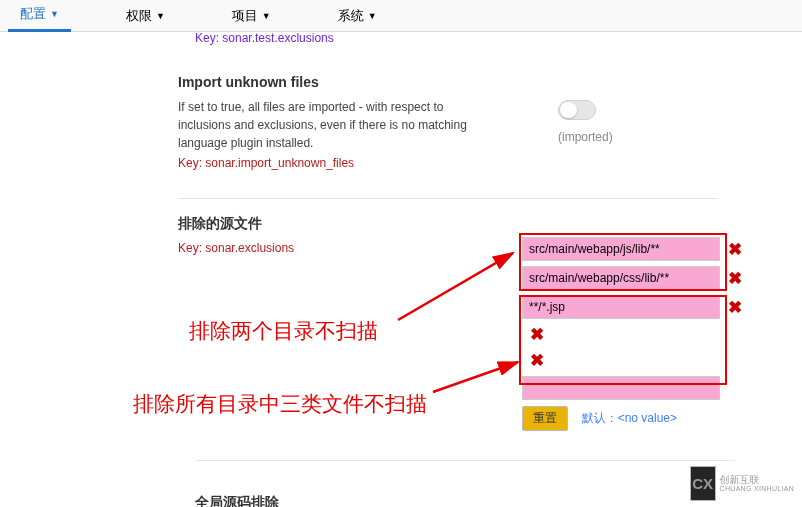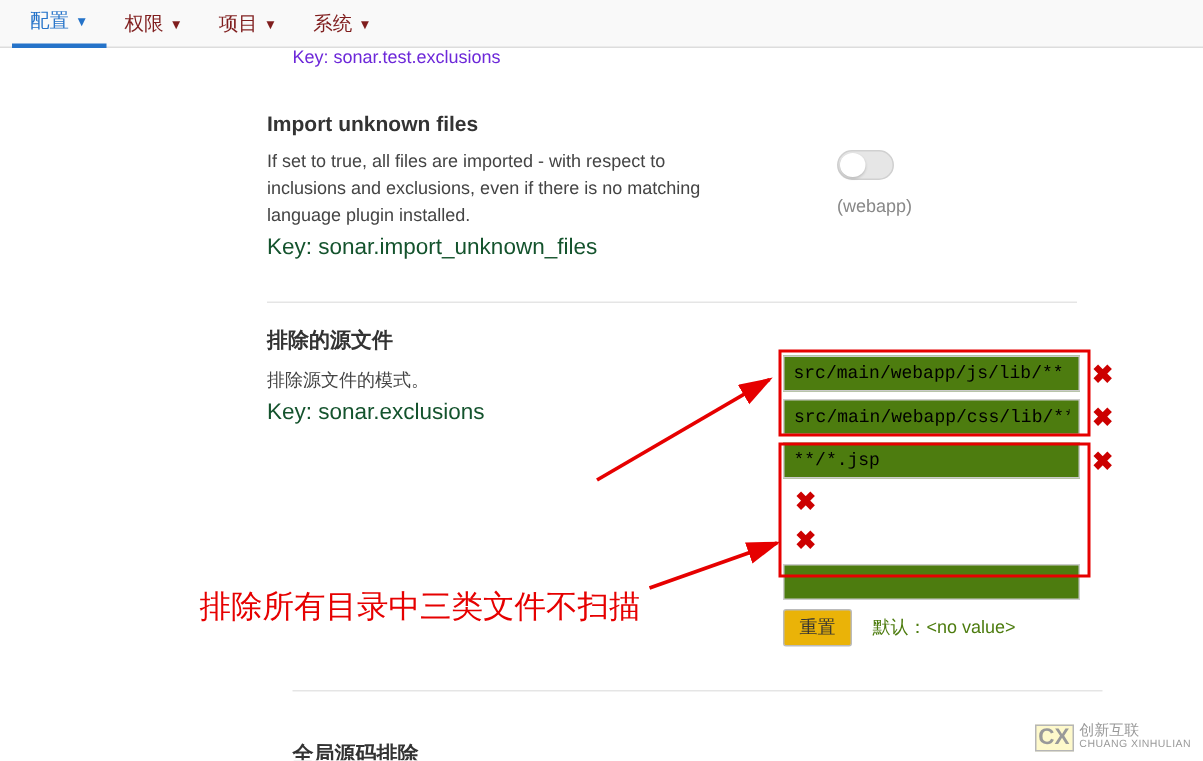--- a/index.html
+++ b/index.html
@@ -1,40 +1,40 @@
 <!DOCTYPE html>
 <html><head>
   <meta charset="utf-8">
   <style>
     * { margin: 0; padding: 0; box-sizing: border-box; }
     body { font-family: -apple-system, "Helvetica Neue", Arial, sans-serif; font-size: 13px; color: #333; background: #fff; width: 802px; height: 507px; overflow: hidden; position: relative; }
-    .nav-bar { background: #f9f9f9; border-bottom: 1px solid #ddd; height: 32px; display: flex; align-items: center; padding: 0 8px; }
-    .nav-tab { padding: 0 12px; height: 32px; display: flex; align-items: center; cursor: pointer; font-size: 13px; color: #7f1d1d; }
+    .nav-bar { background: #f9f9f9; border-bottom: 1px solid #ddd; height: 32px; display: flex; align-items: center; padding: 0 8px; gap: 43px; }
+    .nav-tab { padding: 0 12px; height: 32px; display: flex; align-items: center; cursor: pointer; font-size: 13px; color: #000000; }
     .nav-tab.active { color: #2573c9; border-bottom: 3px solid #2573c9; }
     .nav-tab .caret { margin-left: 4px; font-size: 9px; }
     .content { position: absolute; top: 32px; left: 0; right: 0; bottom: 0; overflow: hidden; }
     .main-col { position: absolute; left: 178px; top: -2px; width: 380px; }
     .section { margin-bottom: 28px; }
     .section-title { font-weight: bold; font-size: 14px; margin-bottom: 8px; }
     .section-desc { font-size: 12px; color: #444; line-height: 1.5; margin-bottom: 4px; width: 290px; }
-    .section-key { color: #14532d; font-size: 15px; }
+    .section-key { color: #b91c1c; font-size: 12px; }
     .key-topcut { color: #6d28d9; font-size: 12px; position: absolute; left: 195px; top: -1px; }
     .toggle { position: absolute; left: 558px; top: 68px; width: 38px; height: 20px; background: #e6e6e6; border-radius: 20px; border: 1px solid #d0d0d0; }
     .toggle-knob { position: absolute; left: 1px; top: 1px; width: 17px; height: 16px; background: #fff; border-radius: 50%; box-shadow: 0 1px 2px rgba(0,0,0,0.2); }
     .default-label { position: absolute; left: 558px; top: 98px; color: #888; font-size: 12px; }
     .input-row { display: flex; align-items: center; margin-bottom: 5px; }
-    .text-input { width: 198px; height: 24px; border: 1px solid #ccc; padding: 2px 6px; font-size: 12px; font-family: Liberation Mono, monospace; background: #4d7c0f; }
+    .text-input { width: 198px; height: 24px; border: 1px solid #ccc; padding: 2px 6px; font-size: 12px; font-family: Liberation Sans, sans-serif; background: #f9a8d4; }
     .remove-x { color: #c00; font-size: 17px; font-weight: bold; margin-left: 8px; cursor: pointer; }
     .red-box { border: 2px solid #e60000; position: absolute; pointer-events: none; }
     .arrow-svg { position: absolute; pointer-events: none; }
     .annotation { position: absolute; color: #e60000; font-size: 21px; font-weight: 500; pointer-events: none; }
     .reset-btn { display: inline-block; border: 1px solid #bbb; background: #eab308; padding: 3px 10px; font-size: 12px; cursor: pointer; border-radius: 2px; }
-    .default-note { color: #4d7c0f; font-size: 12px; margin-left: 10px; }
+    .default-note { color: #3b82f6; font-size: 12px; margin-left: 10px; }
     .watermark { position: absolute; right: 8px; bottom: 6px; display: flex; align-items: center; gap: 4px; opacity: 0.85; }
-    .watermark-logo { width: 26px; height: 18px; border: 1px solid #aaa; display: flex; align-items: center; justify-content: center; font-size: 15px; color: #888; font-weight: bold; background: #fef9c3; }
+    .watermark-logo { width: 26px; height: 35px; border: 1px solid #aaa; display: flex; align-items: center; justify-content: center; font-size: 15px; color: #888; font-weight: bold; background: #000000; }
     .watermark-text { display: flex; flex-direction: column; font-size: 10px; color: #888; line-height: 1.1; justify-content: space-between; }
     .hr-line { border: none; border-top: 1px solid #e5e5e5; margin: 20px 0 16px 0; width: 540px; }
     .bottom-section { position: absolute; left: 195px; top: 462px; }
     .input-stack { position: absolute; left: 522px; top: 205px; }
   </style>
 </head>
 <body>
 
 <div class="nav-bar">
   <div class="nav-tab active">
@@ -64,30 +64,29 @@
     <div class="section" style="margin-top:44px;">
       <div class="section-title">Import unknown files</div>
       <div class="section-desc">If set to true, all files are imported - with respect to inclusions and exclusions, even if there is no matching language plugin installed.</div>
       <div class="section-key">Key: sonar.import_unknown_files</div>
     </div>
 
     <hr class="hr-line">
 
     <div class="section">
       <div class="section-title">排除的源文件</div>
-      <div class="section-desc" style="width:200px;">排除源文件的模式。</div>
       <div class="section-key">Key: sonar.exclusions</div>
     </div>
 
   </div>
 
   <div class="toggle">
     <div class="toggle-knob"></div>
   </div>
-  <div class="default-label">(webapp)</div>
+  <div class="default-label">(imported)</div>
 
   <div class="input-stack">
     <div class="input-row">
       <input class="text-input" value="src/main/webapp/js/lib/**" style="">
       <span class="remove-x">✖</span>
     </div>
     <div class="input-row">
       <input class="text-input" value="src/main/webapp/css/lib/**" style="">
       <span class="remove-x">✖</span>
     </div>
@@ -123,20 +122,21 @@
   </svg>
   <svg class="arrow-svg" style="left:430px; top:325px; width:95px; height:40px;">
     <defs>
         <marker id="ah2" markerWidth="10" markerHeight="10" refX="8" refY="3" orient="auto">
           <path d="M0,0 L9,3 L0,6 Z" fill="#e60000"></path>
         </marker>
       </defs>
     <line x1="3" y1="35" x2="88" y2="5" stroke="#e60000" stroke-width="2.5" marker-end="url(#ah2)"></line>
   </svg>
 
+  <div class="annotation" style="left:189px; top:285px;">排除两个目录不扫描</div>
   <div class="annotation" style="left:133px; top:358px;">排除所有目录中三类文件不扫描</div>
 
   <hr class="hr-line" style="position:absolute; left:195px; top:428px; margin:0;">
 
   <div class="bottom-section">
     <span style="font-weight:bold; font-size:14px;">全局源码排除</span>
   </div>
 
 </div>
 

